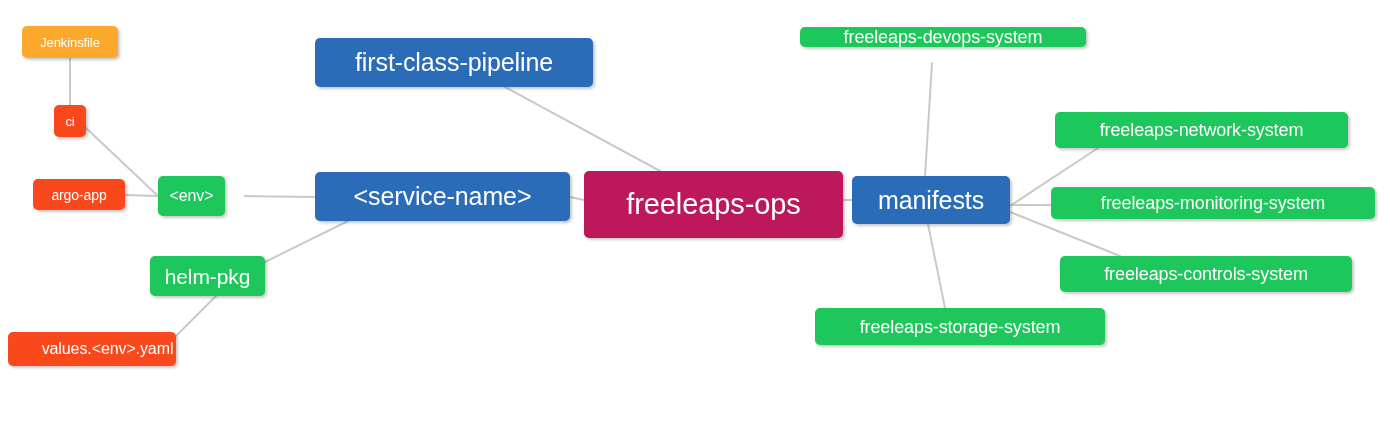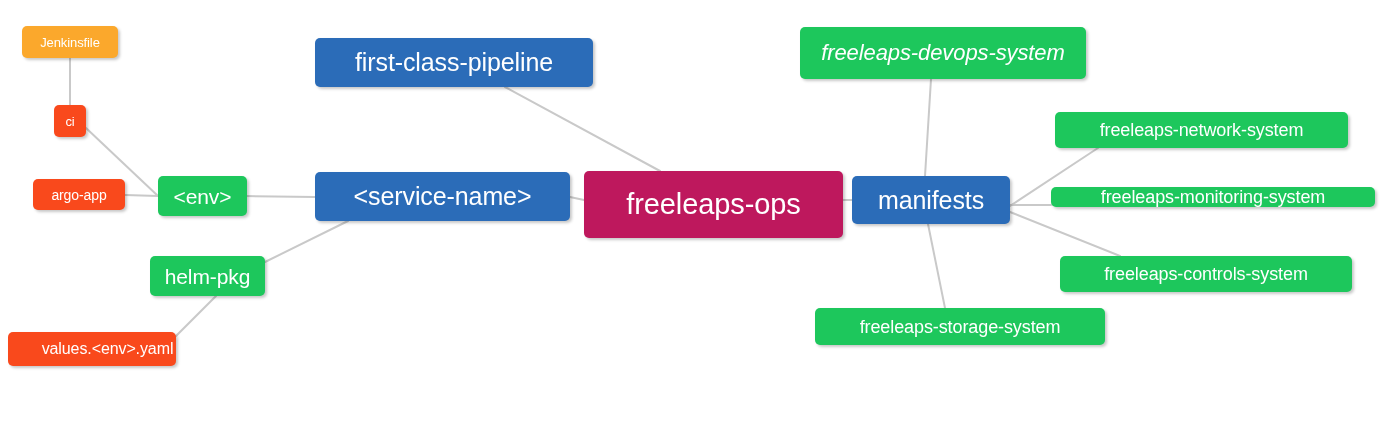--- a/index.html
+++ b/index.html
@@ -67,48 +67,48 @@
   <div id="nodes">
       <div class="node n-orange" style="left: 22px; top: 26px; width: 96px; height: 32px; font-size: 13px;">
         <span class="node-label">Jenkinsfile</span>
       </div>
       <div class="node n-red" style="left: 54px; top: 105px; width: 32px; height: 32px; font-size: 13px;">
         <span class="node-label">ci</span>
       </div>
       <div class="node n-red" style="left: 33px; top: 179px; width: 92px; height: 31px; font-size: 14px;">
         <span class="node-label">argo-app</span>
       </div>
-      <div class="node n-green" style="left: 158px; top: 176px; width: 89px; height: 40px; font-size: 21px;">
+      <div class="node n-green" style="left: 158px; top: 176px; width: 67px; height: 40px; font-size: 16px;">
         <span class="node-label">&lt;env&gt;</span>
       </div>
       <div class="node n-green" style="left: 150px; top: 256px; width: 115px; height: 40px; font-size: 21px;">
         <span class="node-label">helm-pkg</span>
       </div>
       <div class="node n-red" style="left: 8px; top: 332px; width: 168px; height: 34px; font-size: 16px; padding-left: 31px;">
         <span class="node-label">values.&lt;env&gt;.yaml</span>
       </div>
       <div class="node n-blue" style="left: 315px; top: 38px; width: 278px; height: 49px; font-size: 25px;">
         <span class="node-label">first-class-pipeline</span>
       </div>
       <div class="node n-blue" style="left: 315px; top: 172px; width: 255px; height: 49px; font-size: 25px; align-items: center;">
         <span class="node-label">&lt;service-name&gt;</span>
       </div>
       <div class="node n-root" style="left: 584px; top: 171px; width: 259px; height: 67px; font-size: 29px;">
         <span class="node-label">freeleaps-ops</span>
       </div>
       <div class="node n-blue" style="left: 852px; top: 176px; width: 158px; height: 48px; font-size: 25px;">
         <span class="node-label">manifests</span>
       </div>
-      <div class="node n-green" style="left: 800px; top: 27px; width: 286px; height: 52px; font-size: 22px; font-style: italic;">
+      <div class="node n-green" style="left: 800px; top: 27px; width: 286px; height: 20px; font-size: 18px;">
         <span class="node-label">freeleaps-devops-system</span>
       </div>
       <div class="node n-green" style="left: 1055px; top: 112px; width: 293px; height: 36px; font-size: 18px;">
         <span class="node-label">freeleaps-network-system</span>
       </div>
-      <div class="node n-green" style="left: 1051px; top: 187px; width: 324px; height: 20px; font-size: 18px;">
+      <div class="node n-green" style="left: 1051px; top: 187px; width: 324px; height: 32px; font-size: 18px;">
         <span class="node-label">freeleaps-monitoring-system</span>
       </div>
       <div class="node n-green" style="left: 1060px; top: 256px; width: 292px; height: 36px; font-size: 18px;">
         <span class="node-label">freeleaps-controls-system</span>
       </div>
       <div class="node n-green" style="left: 815px; top: 308px; width: 290px; height: 37px; font-size: 18px;">
         <span class="node-label">freeleaps-storage-system</span>
       </div>
     </div>
 </div>

